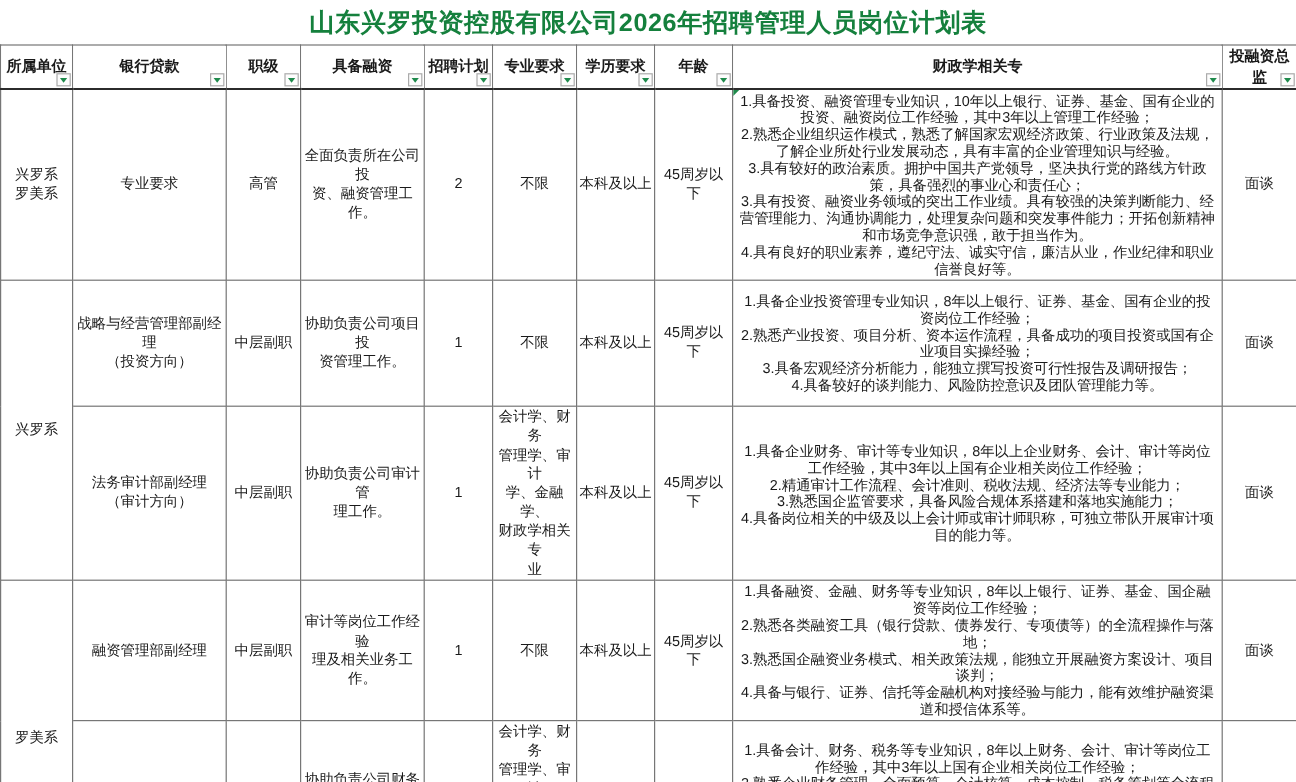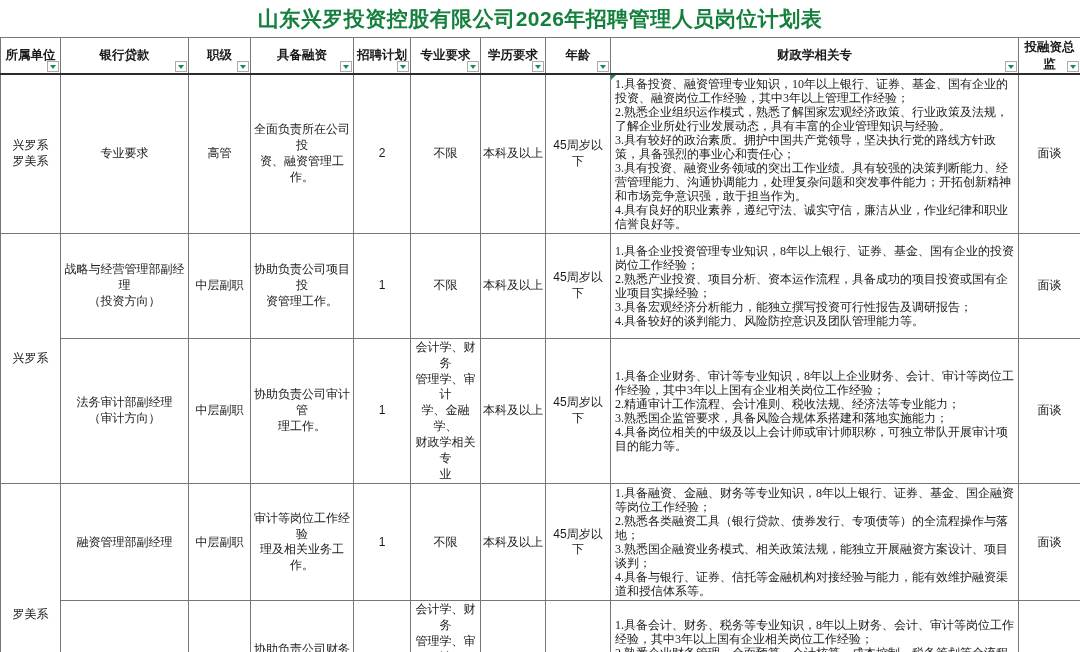--- a/index.html
+++ b/index.html
@@ -30,21 +30,21 @@
   }
   tr.r1 { height:157px; }
   tr.r2 { height:105px; }
   tr.r3 { height:98px;  }
   tr.r4 { height:107px; }
   tr.r5 { height:111px; }
 
   .preline { white-space:pre-line; }
 
   td.qual { text-align:left; padding:2px 4px; position:relative; }
-  .qual-text { font-size:12px; line-height:14px; white-space:pre-line; text-align:left;font-family:Liberation Serif, serif; }
+  .qual-text { font-size:12px; line-height:14px; white-space:pre-line; text-align:center; }
 
   
   .filter-btn {
     position:absolute; right:1px; bottom:1px;
     width:12px; height:11px;
     background:#fdfdfd; border:1px solid #ababab;
     display:flex; align-items:center; justify-content:center;
     cursor:pointer;
   }
   .filter-btn::after {

